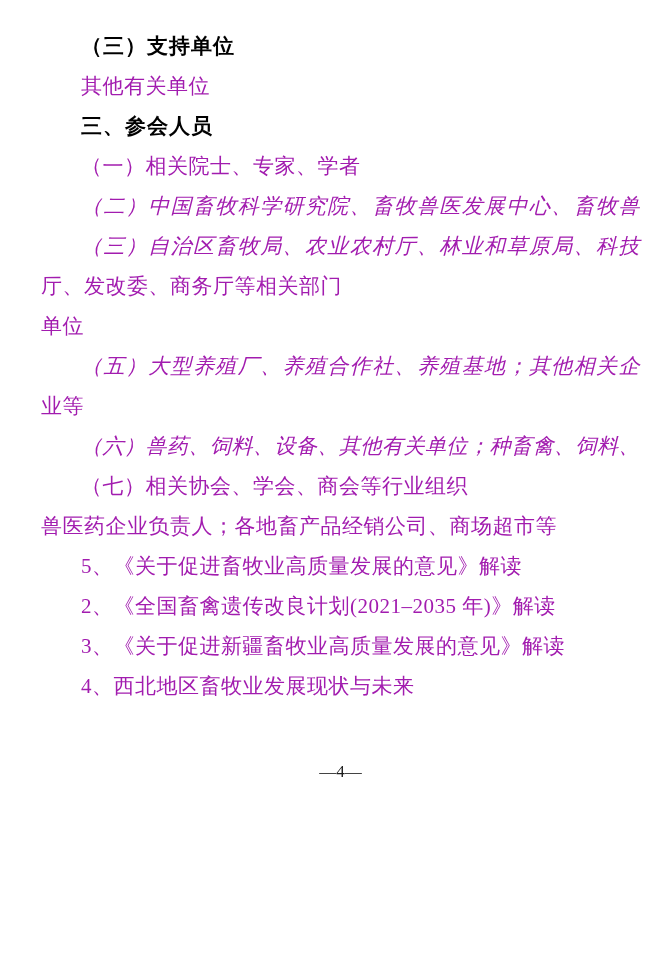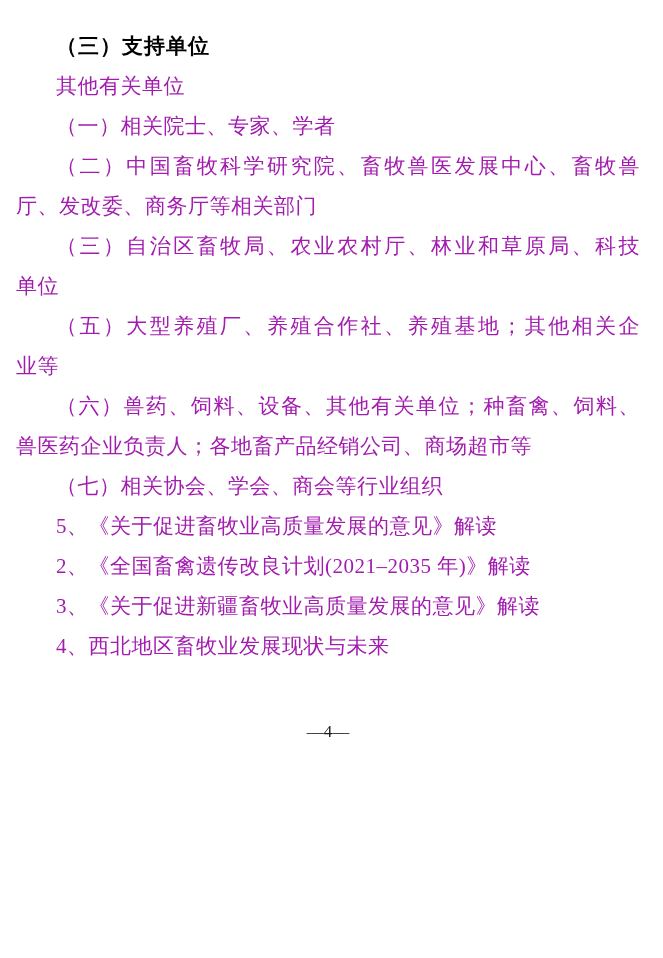--- a/index.html
+++ b/index.html
@@ -10,21 +10,21 @@
   body {
     width: 663px;
     height: 958px;
     overflow: hidden;
     font-family: "Liberation Serif", "DejaVu Serif", serif;
   }
   .page {
     box-sizing: border-box;
     width: 663px;
     height: 958px;
-    padding: 26px 23px 0 16px;
+    padding: 26px 23px 0 41px;
     background: #ffffff;
     position: relative;
   }
   .doc-line {
     font-size: 21px;
     line-height: 40px;
     height: 40px;
     color: #a21caf;
     letter-spacing: 0.5px;
     white-space: normal;
@@ -33,45 +33,47 @@
     text-indent: 40px;
   }
   .doc-line.heading {
     font-weight: bold;
     color: #000000;
     letter-spacing: 1px;
   }
   .doc-line.fill {
     text-align: justify;
     text-align-last: justify;
+    font-style: italic;
   }
   .footer {
     margin-top: 56px;
     text-align: center;
     font-size: 17px;
     color: #1a1a1a;
     line-height: 20px;
   }
 </style>
 </head>
 <body>
 
 <div class="page">
   <div id="doc-lines">
       <div class="doc-line heading indent">（三）支持单位</div>
       <div class="doc-line body indent">其他有关单位</div>
+      <div class="doc-line heading indent">三、参会人员</div>
       <div class="doc-line body indent">（一）相关院士、专家、学者</div>
       <div class="doc-line body indent fill">（二）中国畜牧科学研究院、畜牧兽医发展中心、畜牧兽</div>
+      <div class="doc-line body indent fill">（三）自治区畜牧局、农业农村厅、林业和草原局、科技</div>
       <div class="doc-line body">厅、发改委、商务厅等相关部门</div>
-      <div class="doc-line body indent fill">（三）自治区畜牧局、农业农村厅、林业和草原局、科技</div>
       <div class="doc-line body">单位</div>
       <div class="doc-line body indent fill">（五）大型养殖厂、养殖合作社、养殖基地；其他相关企</div>
       <div class="doc-line body">业等</div>
       <div class="doc-line body indent fill">（六）兽药、饲料、设备、其他有关单位；种畜禽、饲料、</div>
+      <div class="doc-line body indent">（七）相关协会、学会、商会等行业组织</div>
       <div class="doc-line body">兽医药企业负责人；各地畜产品经销公司、商场超市等</div>
-      <div class="doc-line body indent">（七）相关协会、学会、商会等行业组织</div>
       <div class="doc-line body indent">5、《关于促进畜牧业高质量发展的意见》解读</div>
       <div class="doc-line body indent">2、《全国畜禽遗传改良计划(2021–2035 年)》解读</div>
       <div class="doc-line body indent">3、《关于促进新疆畜牧业高质量发展的意见》解读</div>
       <div class="doc-line body indent">4、西北地区畜牧业发展现状与未来</div>
     </div>
   <div class="footer">—4—</div>
 </div>
 
 </body></html>

